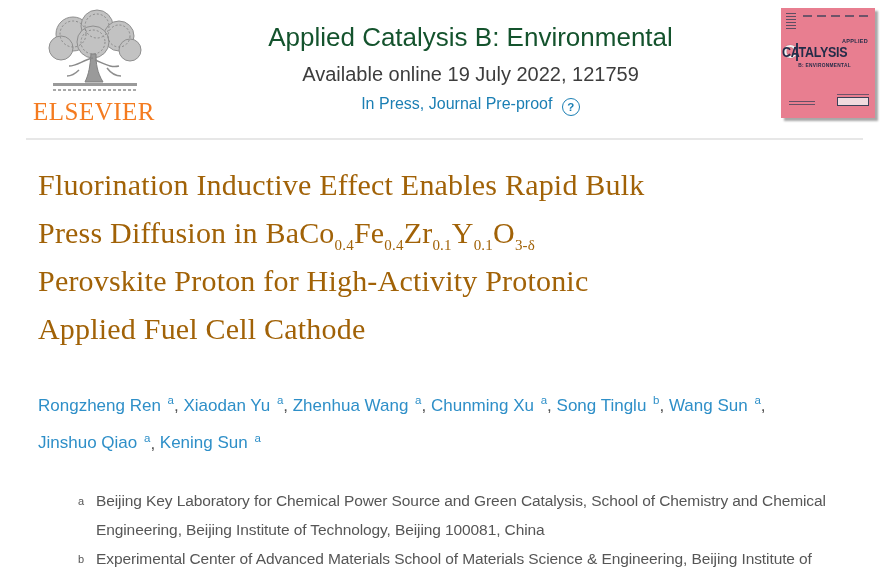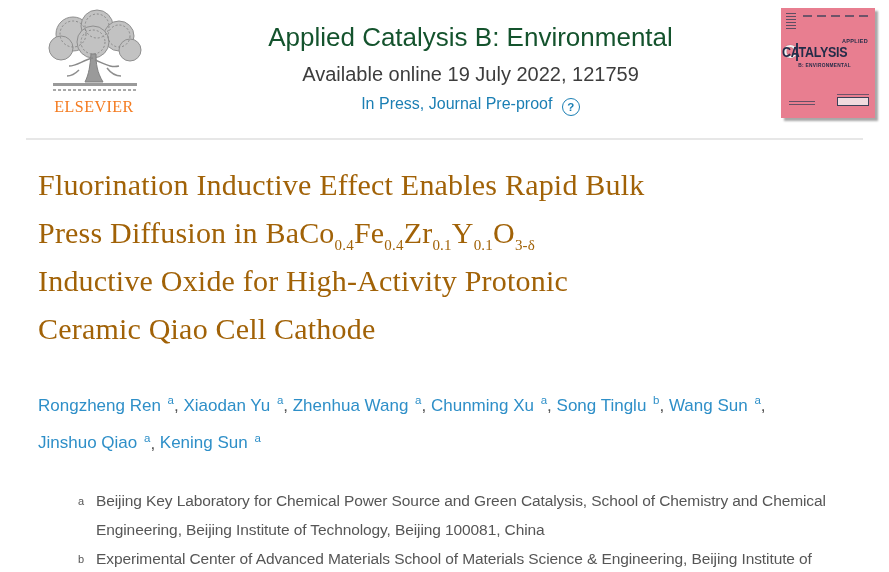--- a/index.html
+++ b/index.html
@@ -5,21 +5,21 @@
   html,body{margin:0;padding:0;}
   body{
     width:889px;height:572px;overflow:hidden;background:#ffffff;
     font-family:"Liberation Sans",sans-serif;position:relative;
   }
   
   .header{display:flex;align-items:flex-start;padding:8px 14px 0 28px;height:138px;box-sizing:border-box;}
   .logo-block{width:132px;text-align:center;cursor:pointer;}
   .logo-tree{display:block;margin:0 auto;}
   .logo-word{
-    font-family:"Liberation Serif",serif;font-size:16px;color:#f47b20;
+    font-family:"Liberation Serif",serif;font-size:25px;color:#f47b20;
     letter-spacing:.5px;margin-top:-2px;font-weight:400;
   }
   .header-center{flex:1;text-align:center;padding-top:14px;}
   .journal-title{
     font-size:26px;color:#14532d;font-weight:400;margin:0 0 10px 0;cursor:pointer;text-align:center;
   }
   .availability{font-size:20px;color:#3d3d3d;margin:0 0 9px 0;}
   .inpress-row{font-size:16px;color:#1b7fb4;cursor:pointer;}
   .inpress-link{color:#1b7fb4;text-decoration:none;margin-top:38px;}
   .help-icon{
@@ -123,22 +123,22 @@
       <div class="cover-sdbox"></div>
     </div>
   </div>
 </div>
 
 <hr class="divider">
 
 <h2 class="article-title">
     <div><span>Fluorination Inductive Effect Enables Rapid Bulk</span></div>
     <div><span>Press Diffusion in BaCo</span><sub>0.4</sub><span>Fe</span><sub>0.4</sub><span>Zr</span><sub>0.1</sub><span>Y</span><sub>0.1</sub><span>O</span><sub>3-δ</sub></div>
-    <div><span>Inductive Oxide for High-Activity Protonic</span></div>
-    <div><span>Ceramic Qiao Cell Cathode</span></div>
+    <div><span>Perovskite Proton for High-Activity Protonic</span></div>
+    <div><span>Applied Fuel Cell Cathode</span></div>
   </h2>
 
 <div class="authors"><span class="author"><span class="author-name">Rongzheng Ren</span>&nbsp;<sup>a</sup></span><span class="sep">, </span><span class="author"><span class="author-name">Xiaodan Yu</span>&nbsp;<sup>a</sup></span><span class="sep">, </span><span class="author"><span class="author-name">Zhenhua Wang</span>&nbsp;<sup>a</sup></span><span class="sep">, </span><span class="author"><span class="author-name">Chunming Xu</span>&nbsp;<sup>a</sup></span><span class="sep">, </span><span class="author"><span class="author-name">Song Tinglu</span>&nbsp;<sup>b</sup></span><span class="sep">, </span><span class="author"><span class="author-name">Wang Sun</span>&nbsp;<sup>a</sup></span><span class="sep">, </span><span class="author"><span class="author-name">Jinshuo Qiao</span>&nbsp;<sup>a</sup></span><span class="sep">, </span><span class="author"><span class="author-name">Kening Sun</span>&nbsp;<sup>a</sup></span></div>
 
 <div class="affiliations">
     <div class="aff">
       <span class="aff-label">a</span>
       <span class="aff-text">Beijing Key Laboratory for Chemical Power Source and Green Catalysis, School of Chemistry and Chemical Engineering, Beijing Institute of Technology, Beijing 100081, China</span>
     </div>
     <div class="aff">

